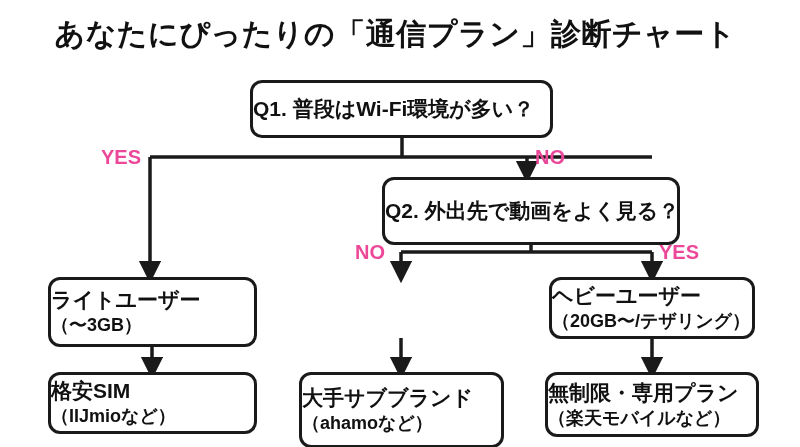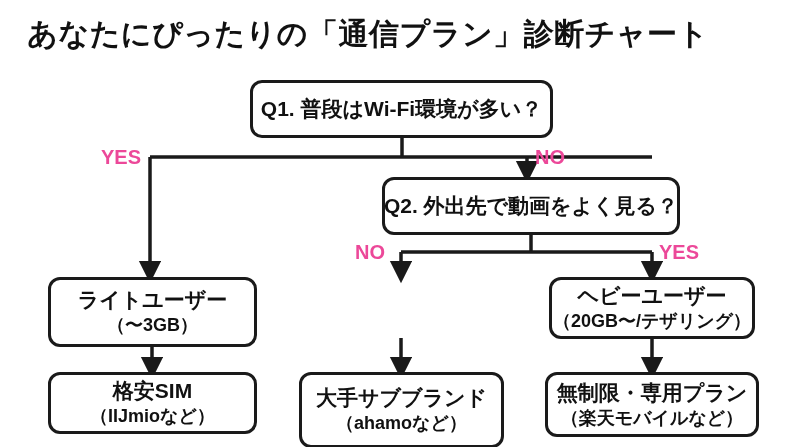--- a/index.html
+++ b/index.html
@@ -23,36 +23,36 @@
     left: 0;
     top: 0;
     width: 800px;
     height: 447px;
   }
   .title {
     position: absolute;
     left: 0;
     top: 14px;
     width: 736px;
-    text-align: center;
+    text-align: right;
     font-size: 30px;
     font-weight: bold;
     letter-spacing: 0.5px;
     color: #111111;
     white-space: nowrap;
   }
   .node {
     position: absolute;
     box-sizing: border-box;
     background: #ffffff;
     border: 3px solid #1a1a1a;
     border-radius: 12px;
     display: flex;
     flex-direction: column;
-    align-items: center;
+    align-items: flex-start;
     justify-content: center;
     text-align: center;
     z-index: 2;
   }
   .node .line1 {
     font-size: 21px;
     font-weight: bold;
     line-height: 1.15;
     white-space: nowrap;
   }
@@ -107,21 +107,21 @@
 
     <path d="M152,338 L152,368" stroke="#1a1a1a" stroke-width="3.5" fill="none" marker-end="url(#arrowhead)"></path>
     <path d="M401,338 L401,368" stroke="#1a1a1a" stroke-width="3.5" fill="none" marker-end="url(#arrowhead)"></path>
     <path d="M652,338 L652,368" stroke="#1a1a1a" stroke-width="3.5" fill="none" marker-end="url(#arrowhead)"></path>
   </svg>
 
   <div class="node question" style="left:250px; top:80px; width:303px; height:58px;">
     <div class="line1">Q1. 普段はWi-Fi環境が多い？</div>
   </div>
 
-  <div class="node question" style="left:382px; top:177px; width:298px; height:58px;">
+  <div class="node question" style="left:382px; top:177px; width:298px; height:68px;">
     <div class="line1">Q2. 外出先で動画をよく見る？</div>
   </div>
 
   <div class="node result" style="left:48px; top:277px; width:209px; height:70px;">
     <div class="line1">ライトユーザー</div>
     <div class="line2">（〜3GB）</div>
   </div>
 
 
   <div class="node result" style="left:549px; top:277px; width:206px; height:62px;">

